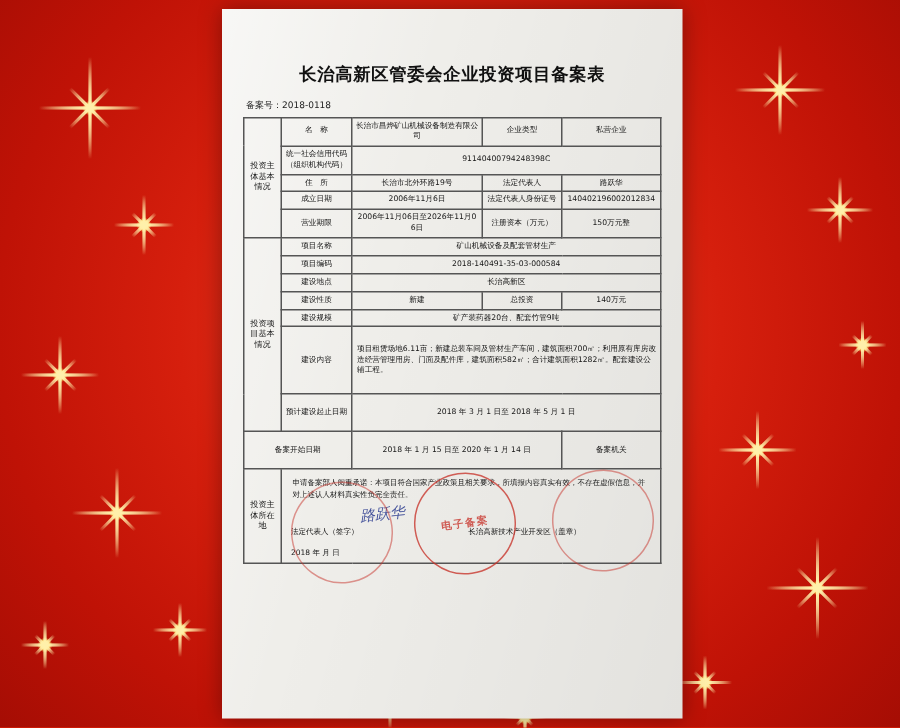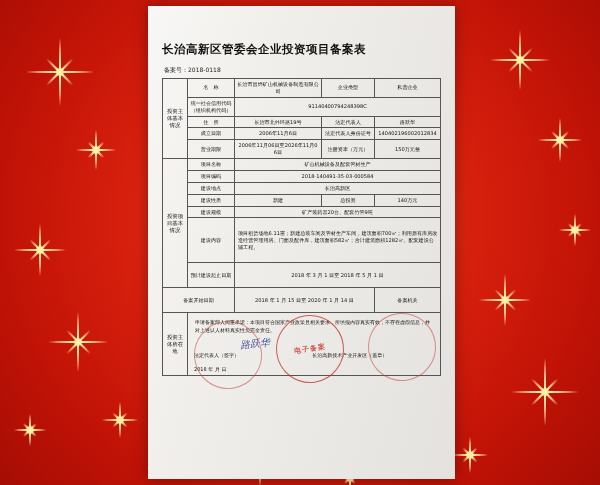--- a/index.html
+++ b/index.html
@@ -39,21 +39,21 @@
   .doc:before{
     content:"";position:absolute;inset:0;
     background:linear-gradient(105deg, rgba(255,255,255,.55) 0%, rgba(255,255,255,0) 35%, rgba(0,0,0,.05) 100%);
     pointer-events:none;
   }
   .doc-inner{
     position:absolute;left:14px;top:10px;right:14px;bottom:10px;
     color:#1c1c1c;
   }
   .doc-title{
-    text-align:left;
+    text-align:center;
     font-family:"DejaVu Serif","Liberation Serif",serif;
     font-weight:bold;
     font-size:11.5px;
     letter-spacing:.5px;
     margin-top:26px;
     color:#111;
   }
   .doc-sub{
     font-size:6px;margin-top:9px;margin-left:2px;color:#222;
   }

